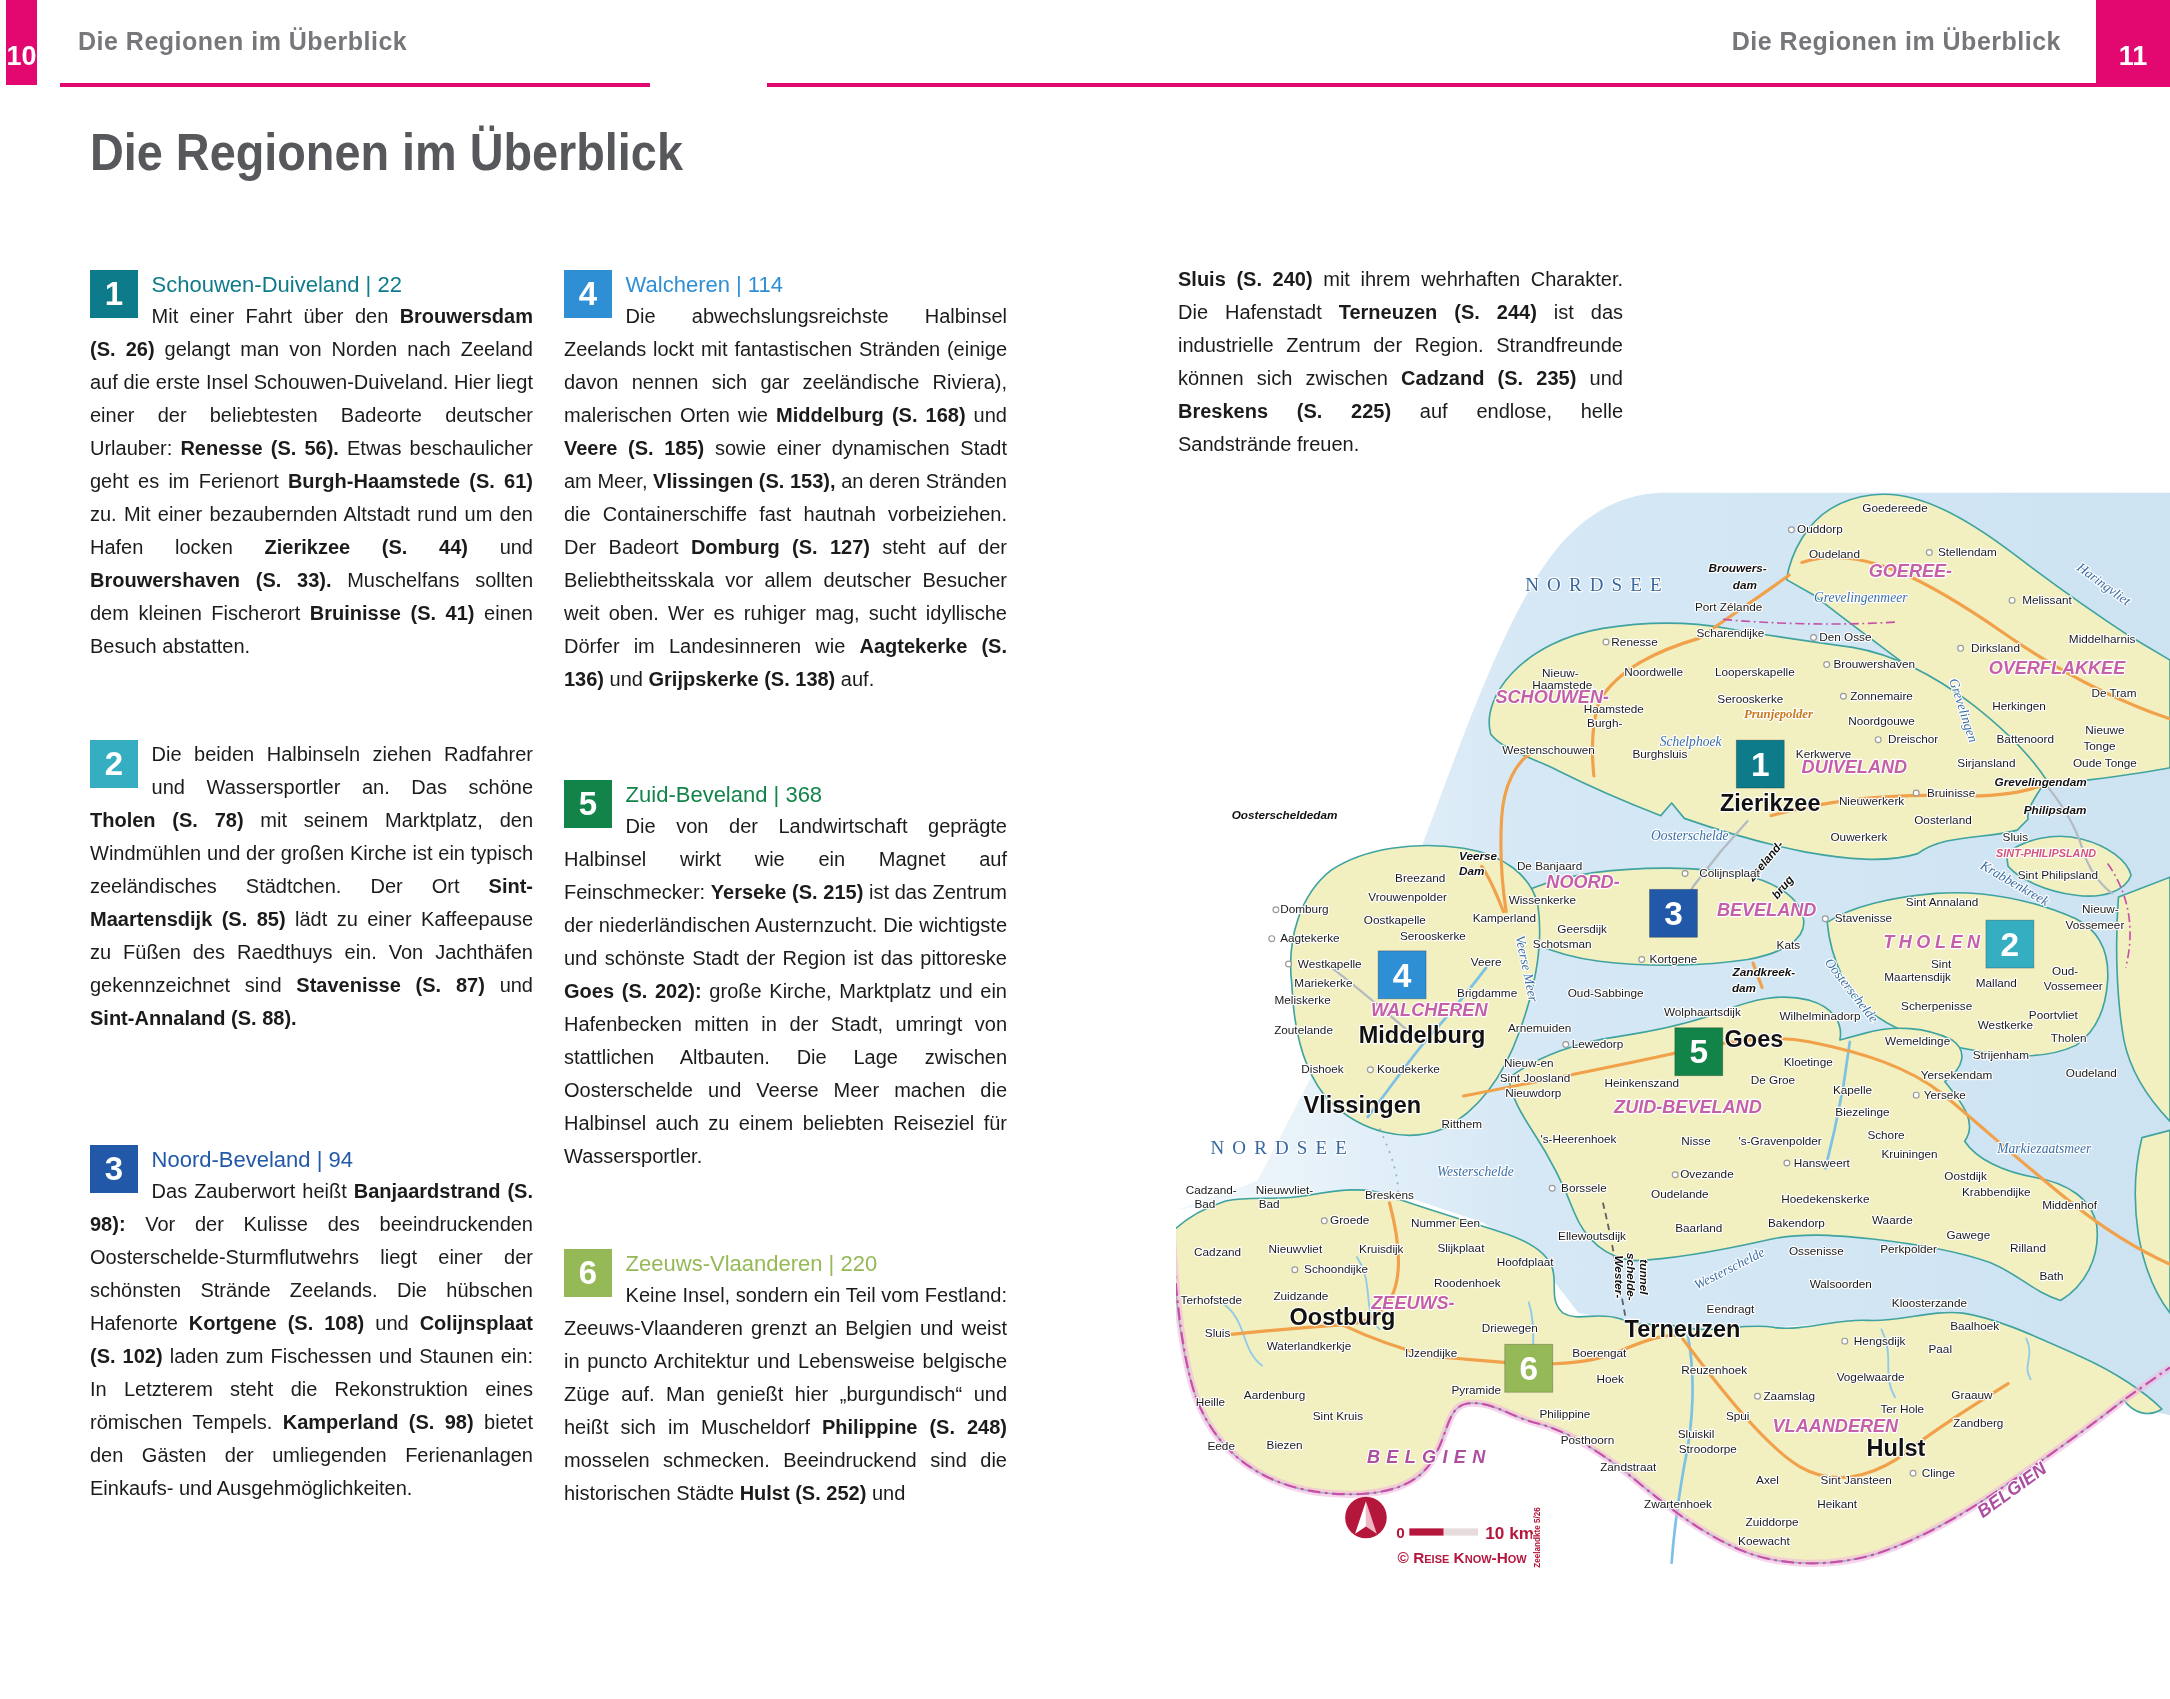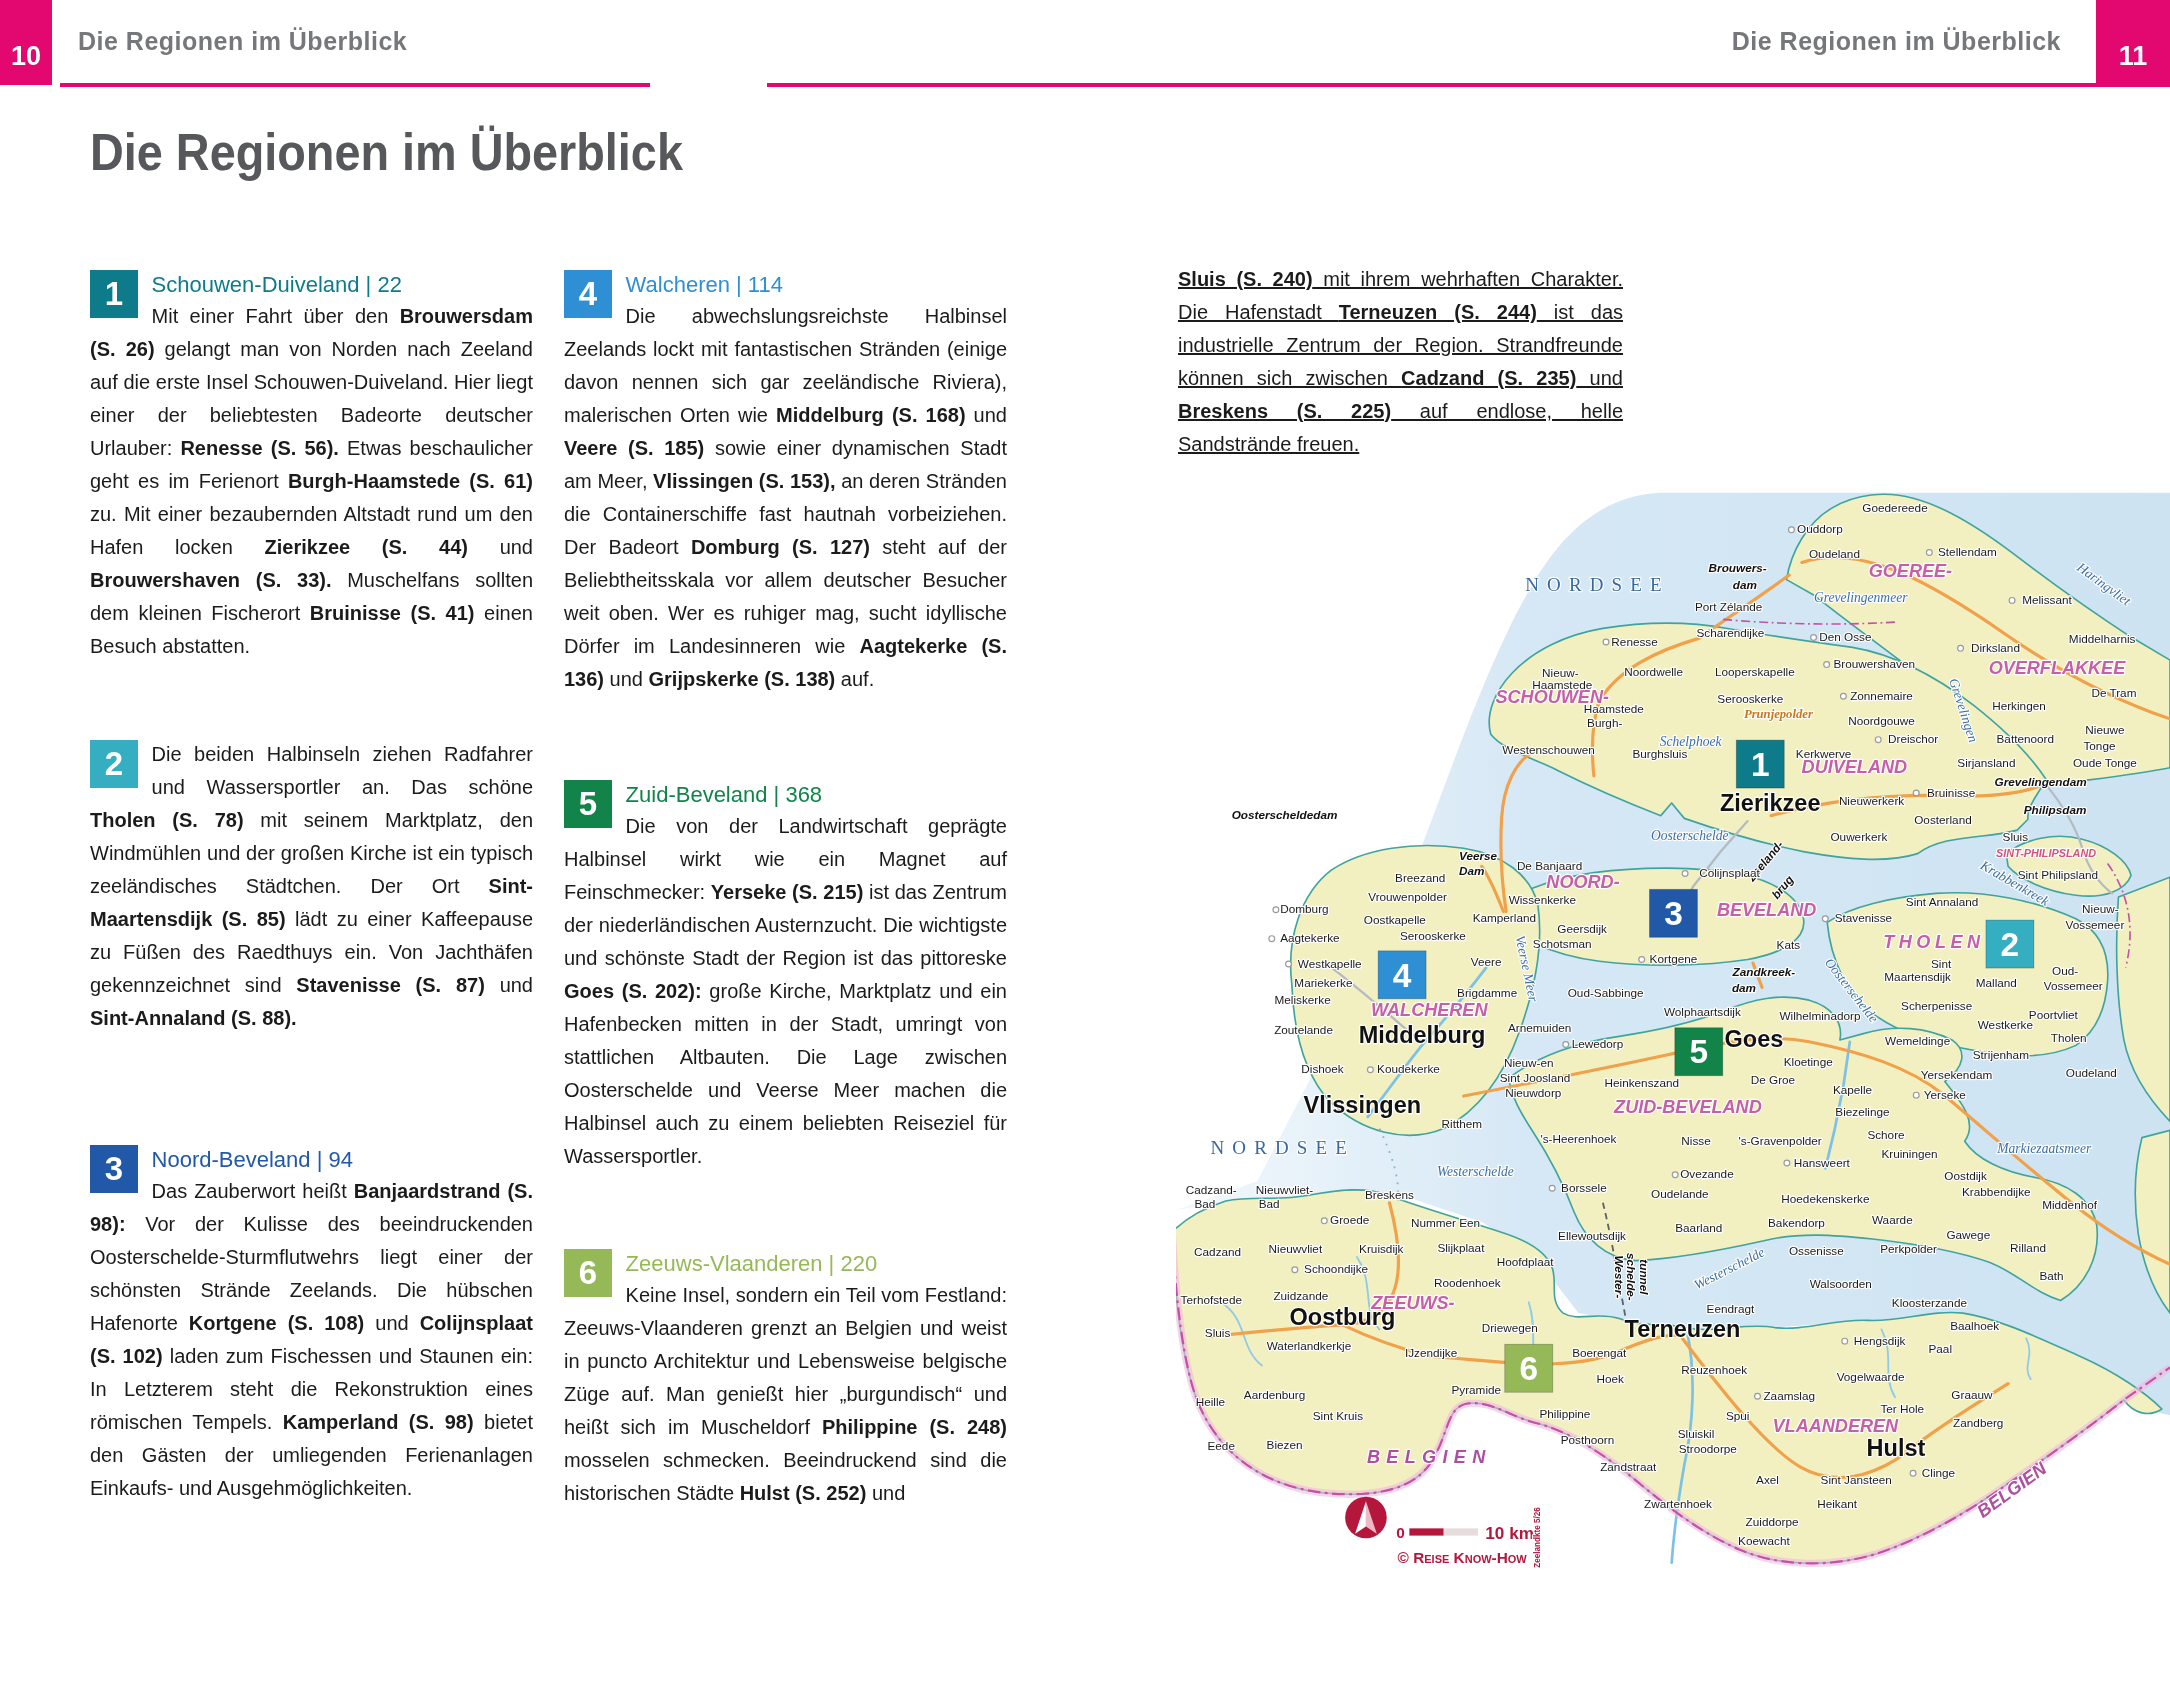--- a/index.html
+++ b/index.html
@@ -1,41 +1,41 @@
 <!DOCTYPE html>
 <html style="font-size:14.5px"><head>
 <meta charset="utf-8">
 <style>
   html,body{margin:0;padding:0;background:#ffffff;}
   body{width:2170px;height:1700px;position:relative;font-family:"Liberation Sans",sans-serif;overflow:hidden;}
 
   
   .pagenum-box{position:absolute;top:0;height:85px;background:#e20870;color:#fff;
     font-weight:bold;font-size:27px;display:flex;align-items:flex-end;justify-content:center;padding-bottom:12.7px;box-sizing:border-box;}
-  #box-left{left:0;width:52px;align-items:flex-end;}
+  #box-left{left:6px;width:31px;align-items:flex-end;}
   #box-right{right:0;width:74px;}
   .runhead{position:absolute;top:27px;font-weight:bold;font-size:25px;color:#76777a;letter-spacing:0.5px;}
   #runhead-left{left:78px;}
   #runhead-right{right:109px;}
   .pinkrule{position:absolute;top:83px;height:3.6px;background:#e20870;}
   #rule-left{left:60px;width:590px;}
   #rule-right{left:767px;right:0;}
 
   
   #page-title{position:absolute;left:90px;top:87px;font-weight:bold;font-size:52px;color:#57585b;
     transform:scaleX(.9);transform-origin:left top;white-space:nowrap;}
 
   
   .section{position:absolute;width:443px;}
   .badge{float:left;width:48px;height:48px;margin:3.6px 13.6px 9px 0;color:#fff;
     font-weight:bold;font-size:33px;text-align:center;line-height:48px;}
   .section h3{margin:0;padding-top:3.6px;font-size:22px;line-height:29px;font-weight:normal;}
   p.body{margin:1.8px 0 0 0;font-size:20px;line-height:33px;text-align:justify;color:#1b1b1b;}
   p.body b{font-weight:bold;}
-  #cont{position:absolute;text-decoration:underline;}
+  #cont{position:absolute;}
 
   
   #map{position:absolute;left:1176px;top:488px;}
   .land{fill:#f2efc1;stroke:#3fa3a0;stroke-width:1.8;stroke-linejoin:round;}
   .road{stroke:#f0a14a;stroke-width:3.5;fill:none;stroke-linecap:round;}
   .roadg{stroke:#b4bac2;stroke-width:2.5;fill:none;stroke-linecap:round;}
   .canal{stroke:#7cc2e6;stroke-width:3;fill:none;stroke-linecap:round;}
   .creek{stroke:#8ecbea;stroke-width:2;fill:none;stroke-linecap:round;}
   .tunnel{stroke:#5f6163;stroke-width:2;stroke-dasharray:7 5;fill:none;}
   .ferry{stroke:#8ab2d2;stroke-width:2;stroke-dasharray:2 7;fill:none;}

